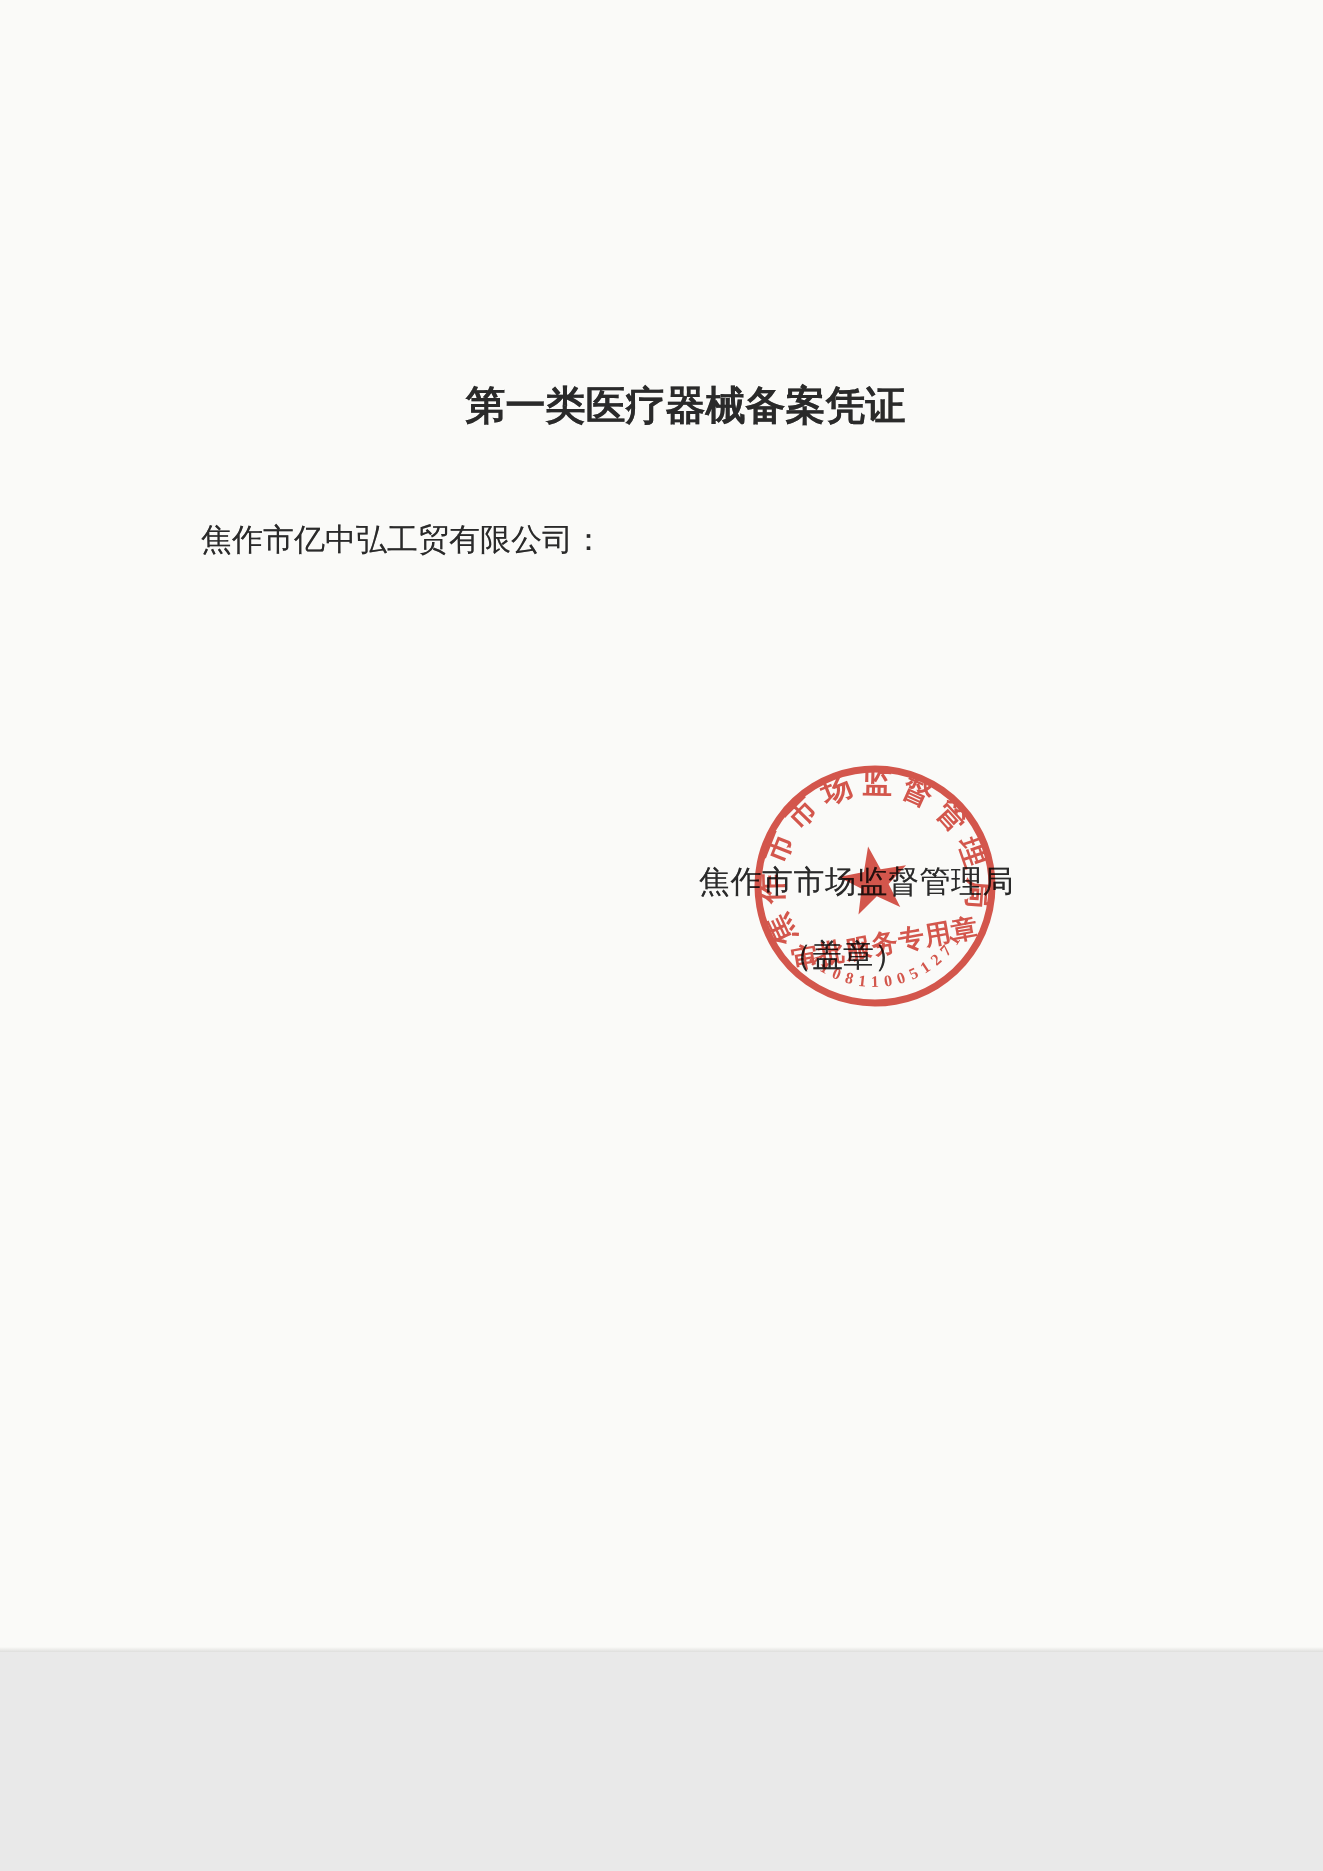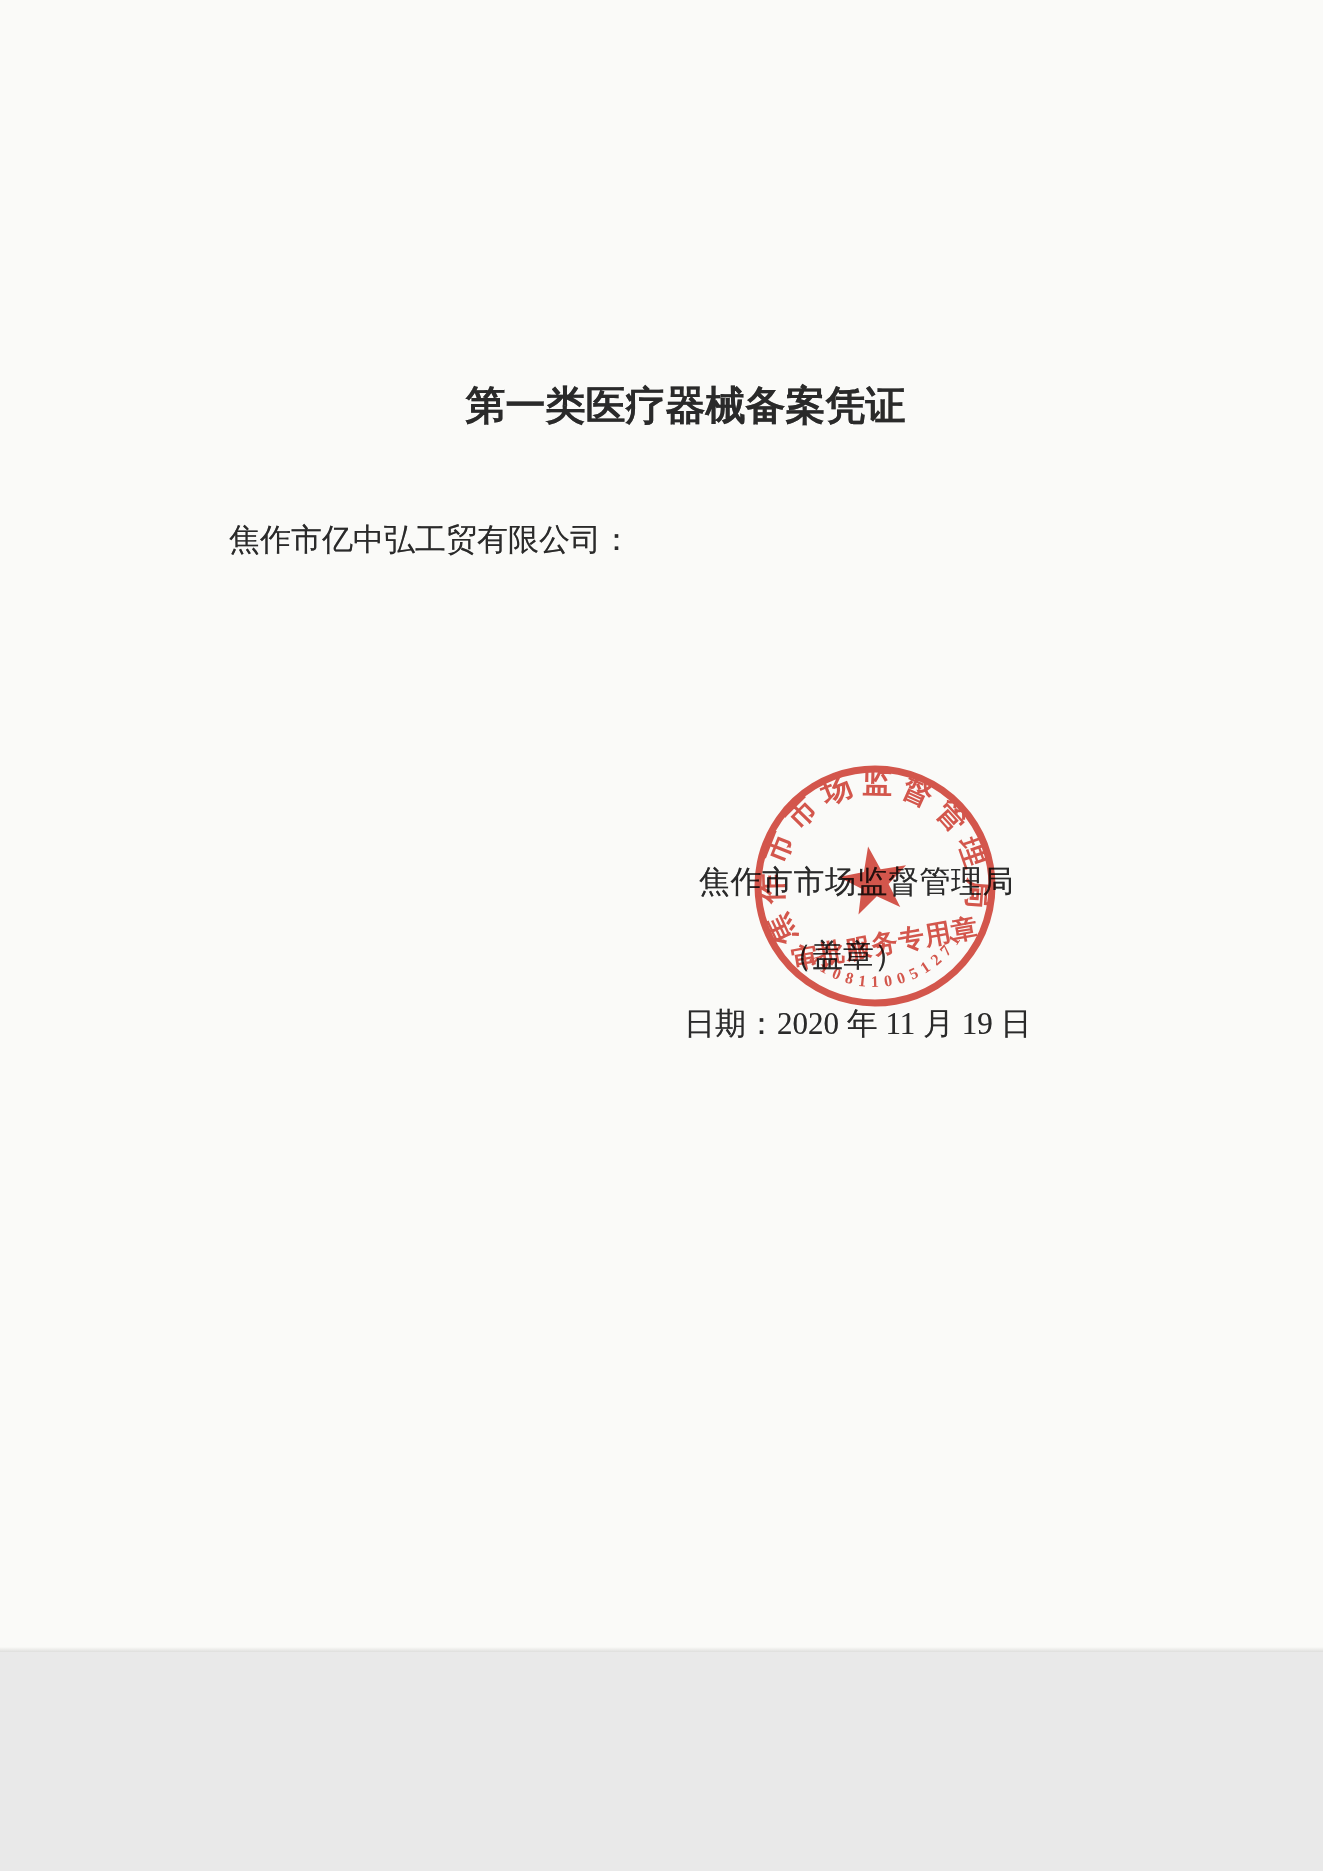--- a/index.html
+++ b/index.html
@@ -40,21 +40,21 @@
     white-space: nowrap;
     text-shadow: 0 0 0.6px rgba(40,40,40,0.55);
   }
   .txt {
     position: absolute;
     font-size: 31px;
     line-height: 1.15;
     white-space: nowrap;
     text-shadow: 0 0 0.5px rgba(40,40,40,0.5);
   }
-  .recipient-line  { left: 201px; top: 522px; margin-left: 28px; }
+  .recipient-line  { left: 201px; top: 522px; }
   .body-line       { left: 264px; top: 588px; letter-spacing: -1px; }
   .record-line     { left: 201px; top: 658px; }
   .issuer-line     { left: 699px; top: 864px; letter-spacing: 0.5px; }
   .seal-caption    { left: 781px; top: 938px; }
   .date-line       { left: 684px; top: 1006px; }
 
   .seal {
     position: absolute;
     left: 745px;
     top: 756px;
@@ -93,21 +93,20 @@
   <h1 class="doc-title">第一类医疗器械备案凭证</h1>
 
   <div class="txt recipient-line">焦作市亿中弘工贸有限公司：</div>
 
 
 
   <div class="txt issuer-line">焦作市市场监督管理局</div>
 
   <div class="txt seal-caption">（盖章）</div>
 
-  <div class="txt date-line">日期：2020 年 11 月 19 日</div>
 
   <svg class="seal" viewBox="0 0 260 260" xmlns="http://www.w3.org/2000/svg">
     <g transform="rotate(-10 130 130)">
       <circle cx="130" cy="130" r="117" fill="none" stroke-width="7" class="stroke-red"></circle>
 
       <path id="seal-top-arc" d="M 44.8 169.7 A 94 94 0 1 1 215.2 169.7" fill="none"></path>
       <path id="seal-bottom-arc" d="M 47.3 187.9 A 101 101 0 0 0 212.7 187.9" fill="none"></path>
 
       <text class="seal-arc-text fill-red">
         <textPath href="#seal-top-arc" startOffset="2" textLength="372">焦作市市场监督管理局</textPath>

